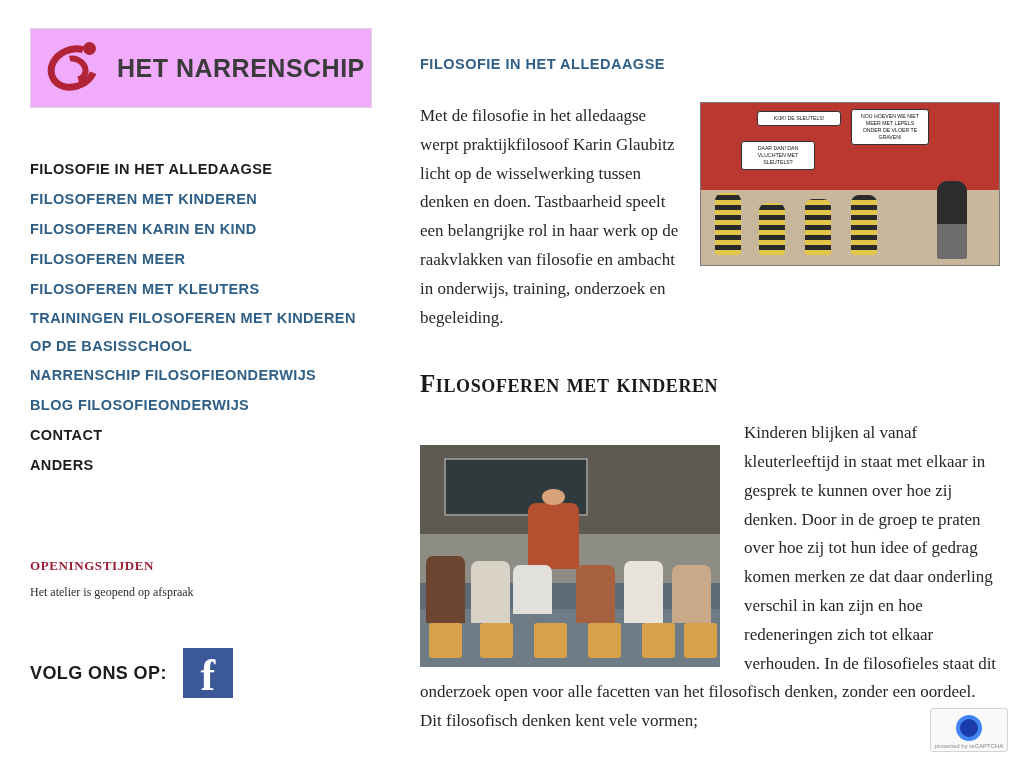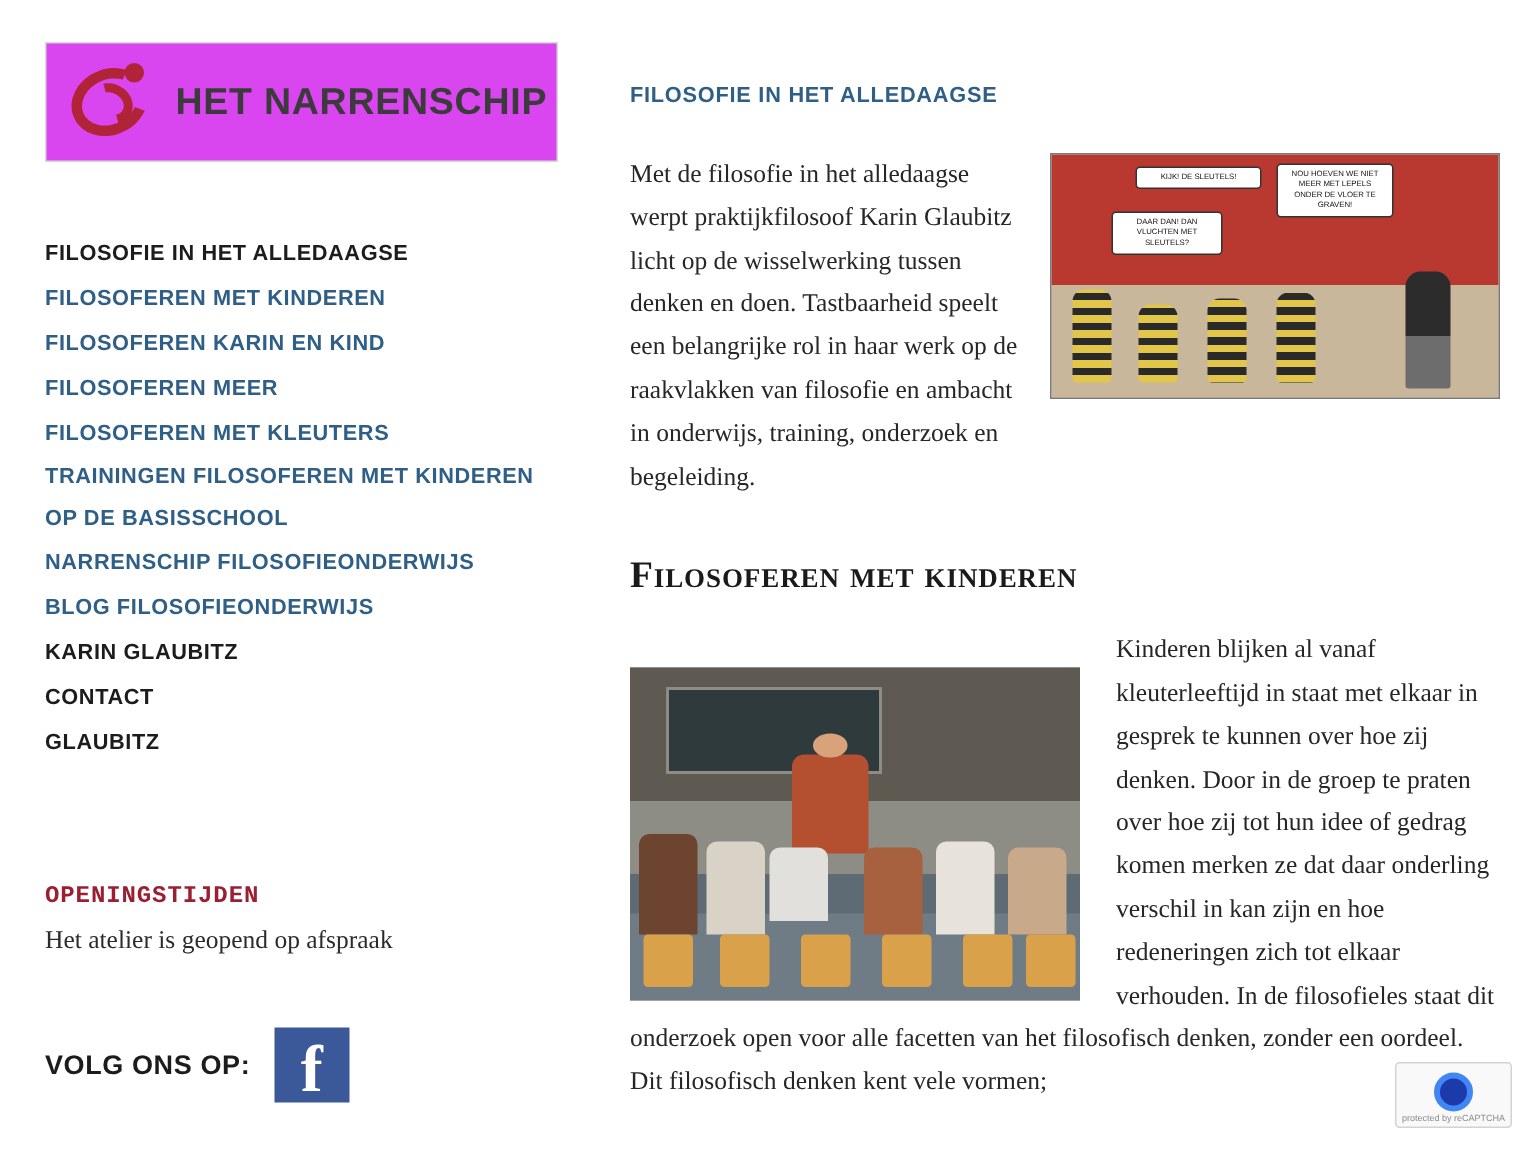--- a/index.html
+++ b/index.html
@@ -26,21 +26,21 @@
     top: 0;
     width: 390px;
     height: 768px;
     padding: 28px 0 0 30px;
   }
 
   .logo-box {
     width: 342px;
     height: 80px;
     border: 1px solid #d8d8d8;
-    background: #d946ef;
+    background: #f0abfc;
     display: flex;
     align-items: center;
     padding-left: 14px;
     position: relative;
   }
   .logo-swirl {
     width: 64px;
     height: 56px;
     position: relative;
     flex: 0 0 auto;
@@ -102,31 +102,31 @@
     line-height: 30px;
     cursor: pointer;
   }
   .nav-item.dark { color: #1c1c1c; }
   .nav-item.two-line { line-height: 28px; }
 
   .openings {
     margin-top: 78px;
   }
   .openings-title {
-    font-family: Liberation Mono, monospace;
-    font-weight: bold;
-    font-size: 16px;
+    font-family: Liberation Serif, serif;
+    font-weight: bold;
+    font-size: 13px;
     letter-spacing: 0.6px;
     color: #9b1f33;
     text-transform: uppercase;
   }
   .openings-text {
     margin-top: 11px;
     font-family: "Liberation Serif", serif;
-    font-size: 17px;
+    font-size: 12px;
     color: #2b2b2b;
   }
 
   .social {
     margin-top: 48px;
     display: flex;
     align-items: center;
   }
   .social-label {
     font-family: "Liberation Sans", sans-serif;
@@ -323,23 +323,22 @@
 
     <nav class="nav">
       <a class="nav-item dark">FILOSOFIE IN HET ALLEDAAGSE</a>
       <a class="nav-item">FILOSOFEREN MET KINDEREN</a>
       <a class="nav-item">FILOSOFEREN KARIN EN KIND</a>
       <a class="nav-item">FILOSOFEREN MEER</a>
       <a class="nav-item">FILOSOFEREN MET KLEUTERS</a>
       <a class="nav-item two-line">TRAININGEN FILOSOFEREN MET KINDEREN OP DE BASISSCHOOL</a>
       <a class="nav-item">NARRENSCHIP FILOSOFIEONDERWIJS</a>
       <a class="nav-item">BLOG FILOSOFIEONDERWIJS</a>
-      <a class="nav-item dark">KARIN GLAUBITZ</a>
       <a class="nav-item dark">CONTACT</a>
-      <a class="nav-item dark">GLAUBITZ</a>
+      <a class="nav-item dark">ANDERS</a>
     </nav>
 
     <div class="openings">
       <div class="openings-title">OPENINGSTIJDEN</div>
       <div class="openings-text">Het atelier is geopend op afspraak</div>
     </div>
 
     <div class="social">
       <div class="social-label">VOLG ONS OP:</div>
       <a class="fb">

